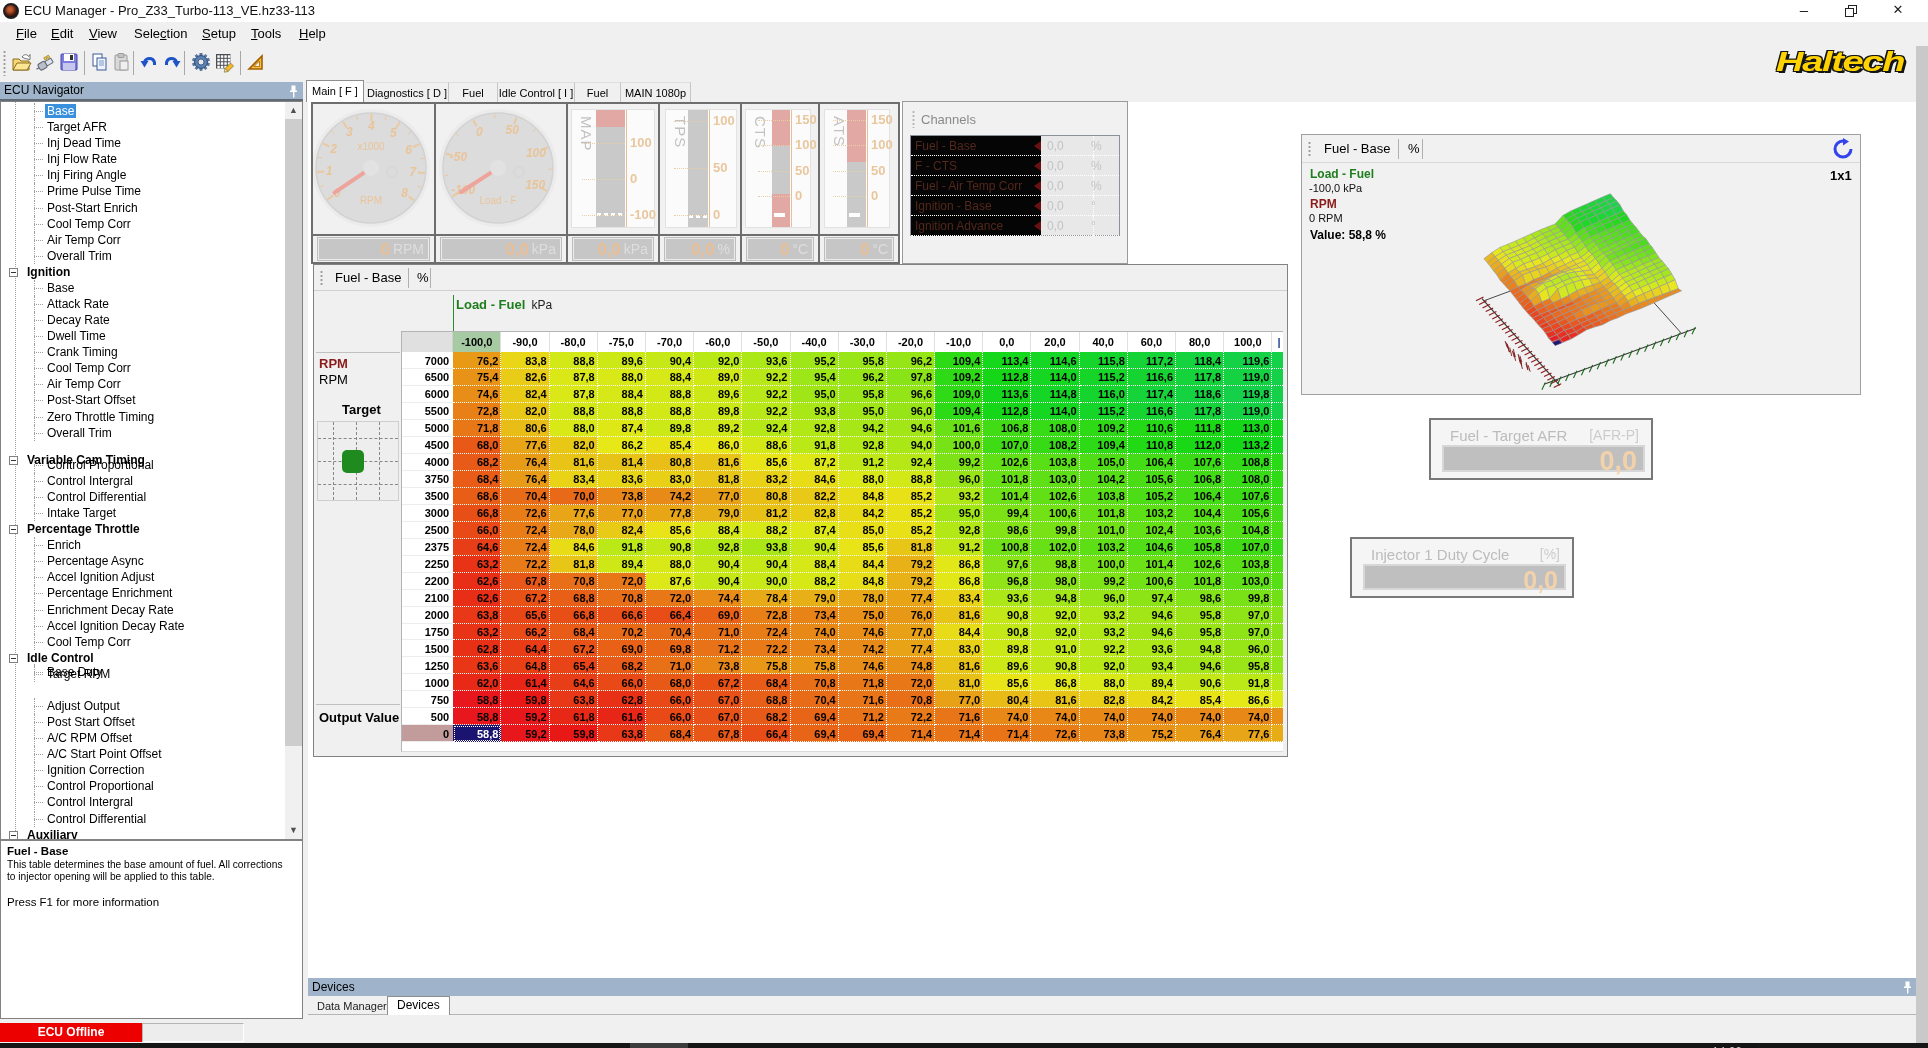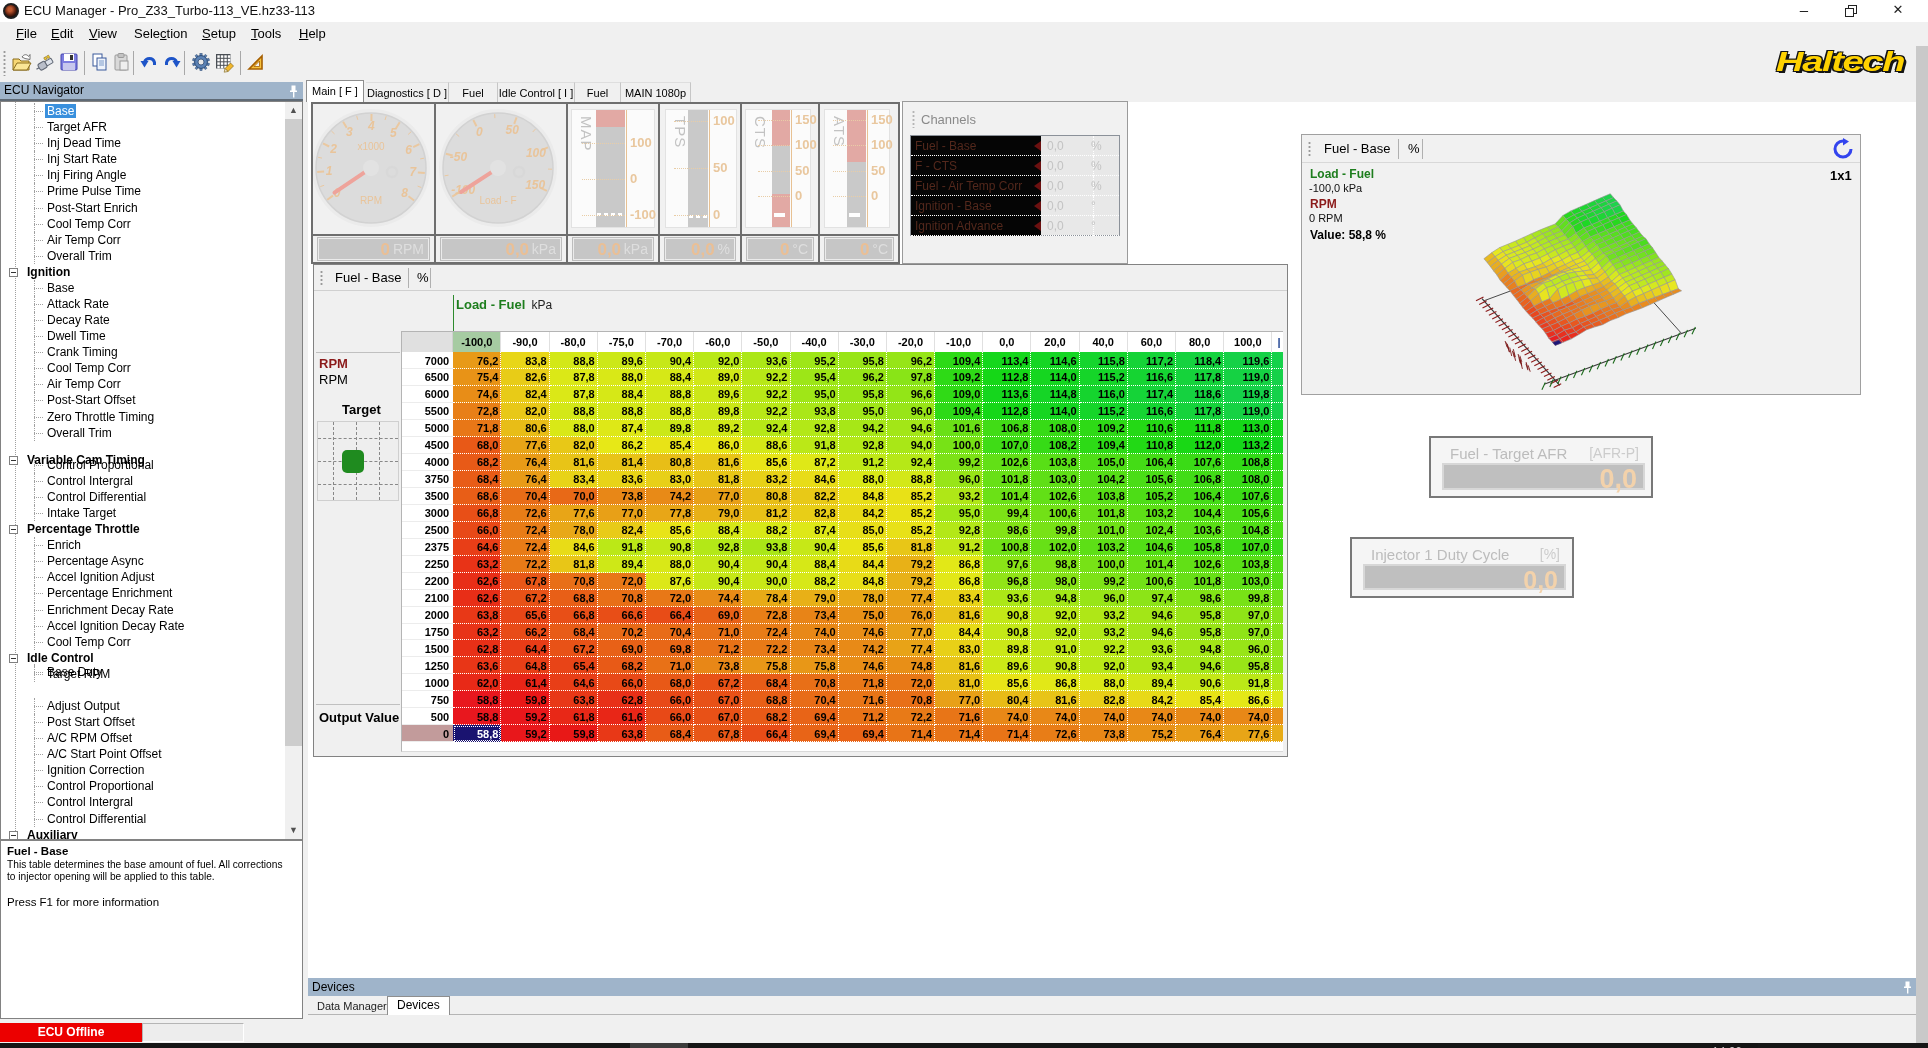--- a/index.html
+++ b/index.html
@@ -222,21 +222,21 @@
         <span class="tlbl">Target AFR</span>
       </div>
       <div class="trow" style="top:33.2px">
         <div class="tg2"></div>
         <div class="tstub"></div>
         <span class="tlbl">Inj Dead Time</span>
       </div>
       <div class="trow" style="top:49.2px">
         <div class="tg2"></div>
         <div class="tstub"></div>
-        <span class="tlbl">Inj Start Rate</span>
+        <span class="tlbl">Inj Flow Rate</span>
       </div>
       <div class="trow" style="top:65.3px">
         <div class="tg2"></div>
         <div class="tstub"></div>
         <span class="tlbl">Inj Firing Angle</span>
       </div>
       <div class="trow" style="top:81.4px">
         <div class="tg2"></div>
         <div class="tstub"></div>
         <span class="tlbl">Prime Pulse Time</span>
@@ -1139,21 +1139,21 @@
         <path d="M11 0 L17 3.5 L11 7.5 Z" fill="#3344ee"></path>
       </svg>
     </div>
     <div style="position:absolute;left:8px;top:32px;font-size:12px;font-weight:bold;color:#1e7e1e">Load - Fuel</div>
     <div style="position:absolute;left:7px;top:47px;font-size:11px;color:#111">-100,0 kPa</div>
     <div style="position:absolute;left:8px;top:62px;font-size:12px;font-weight:bold;color:#8b1a1a">RPM</div>
     <div style="position:absolute;left:7px;top:77px;font-size:11px;color:#111">0 RPM</div>
     <div style="position:absolute;left:8px;top:93px;font-size:12px;font-weight:bold;color:#000">Value: 58,8 %</div>
     <div style="position:absolute;left:528px;top:33px;font-size:13px;font-weight:bold;color:#000">1x1</div>
   </div>
-<div class="fadepanel" style="left:1429px;top:436px;width:224px;height:62px">
+<div class="fadepanel" style="left:1429px;top:418px;width:224px;height:62px">
     <div class="fptitle">Fuel - Target AFR</div>
     <div class="fpunit">[AFR-P]</div>
     <div class="fpdisp" style="left:11px;right:6px;top:25px;bottom:6px"><span class="fpval" style="font-size:27px;line-height:28px">0,0</span></div>
   </div>
 <div class="fadepanel" style="left:1350px;top:537px;width:224px;height:61px">
     <div class="fptitle">Injector 1 Duty Cycle</div>
     <div class="fpunit">[%]</div>
     <div class="fpdisp" style="left:11px;right:6px;top:25px;bottom:6px"><span class="fpval" style="font-size:25px;line-height:28px">0,0</span></div>
   </div>
 <div class="devbar">Devices<svg style="position:absolute;left:1594px;top:3px" width="11" height="13" viewBox="0 0 11 13">

